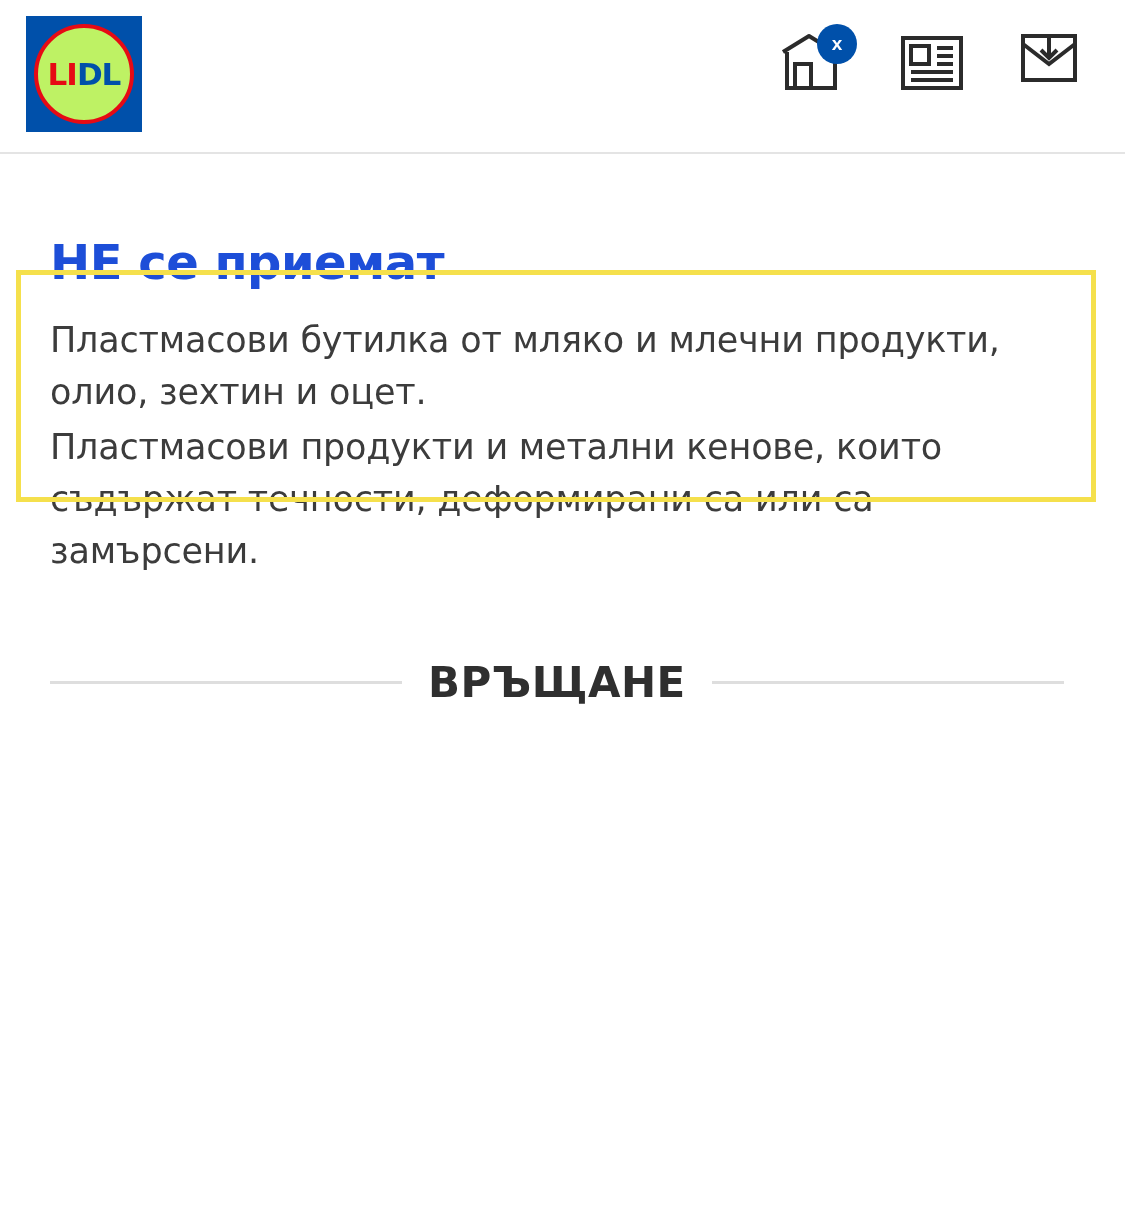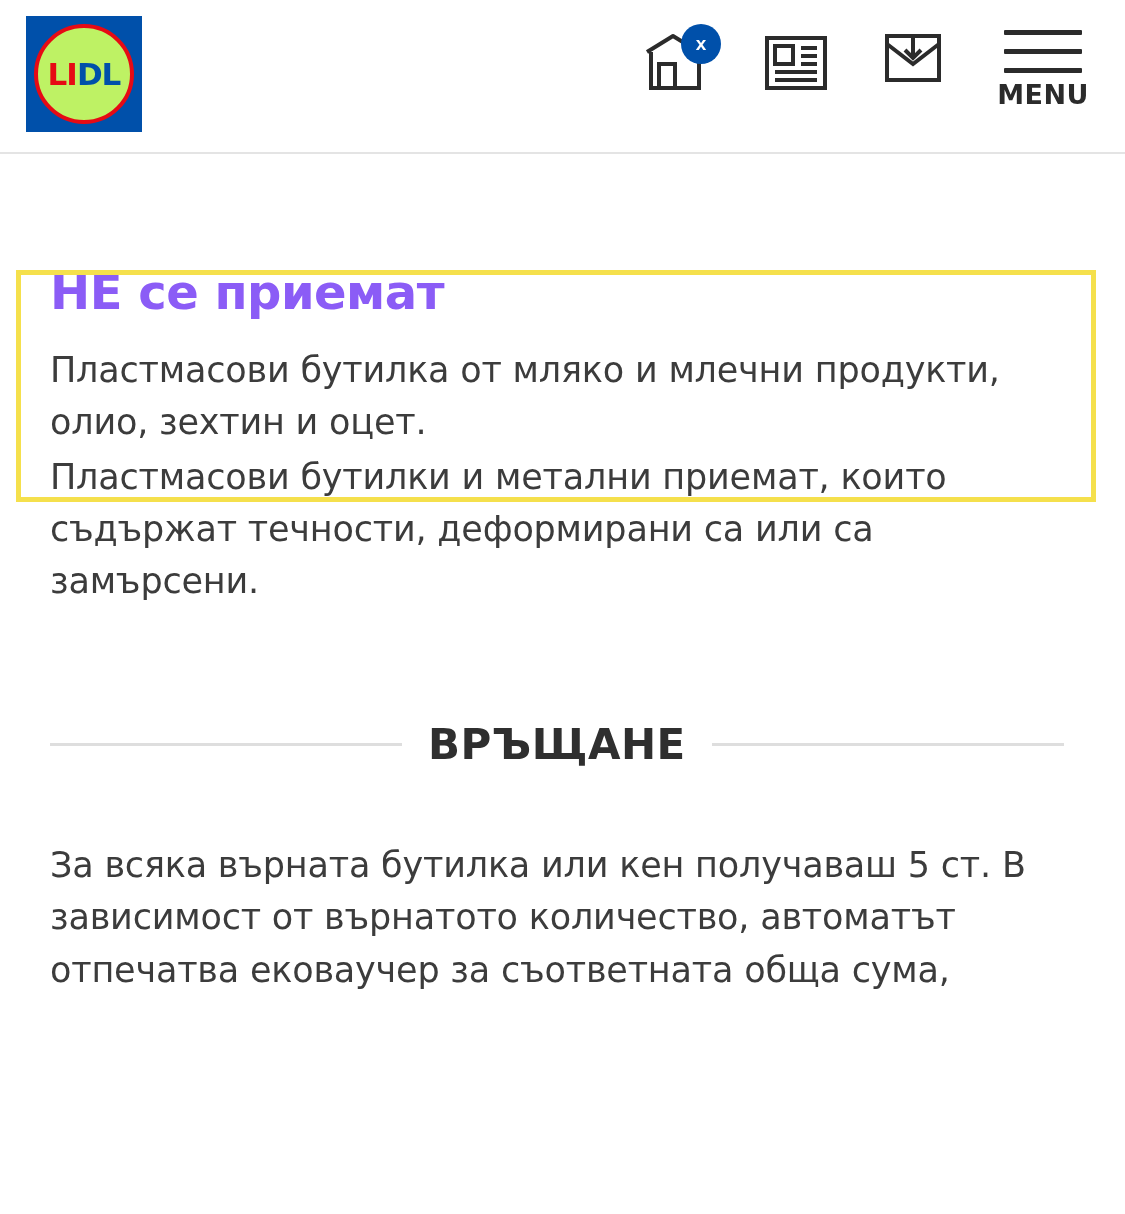--- a/index.html
+++ b/index.html
@@ -138,41 +138,41 @@
     border: 5px solid #f5e04c;
     box-sizing: border-box;
     pointer-events: none;
     z-index: 3;
   }
 
   .section-title {
     font-family: "DejaVu Sans", sans-serif;
     font-weight: 700;
     font-size: 48px;
-    color: #8b5cf6;
+    color: #1d4ed8;
     margin: 0;
-    padding-top: 112px;
+    padding-top: 82px;
     line-height: 1.1;
     letter-spacing: -0.5px;
   }
 
   .body-text {
     font-family: "DejaVu Sans", sans-serif;
     font-size: 35px;
     line-height: 1.48;
     color: #3c3c3c;
     margin: 26px 0 0 0;
     letter-spacing: -0.2px;
   }
 
   .divider-head {
     display: flex;
     align-items: center;
     gap: 26px;
-    margin-top: 112px;
+    margin-top: 80px;
   }
   .divider-head .rule {
     flex: 1;
     height: 3px;
     background: #dedede;
   }
   .divider-head .rule-left { max-width: 352px; }
   .divider-head .rule-right { max-width: 352px; }
   .divider-title {
     font-family: "DejaVu Sans", sans-serif;
@@ -227,42 +227,33 @@
     </div>
 
     <div class="icon-wrap">
       <svg width="74" height="66" viewBox="0 0 74 66" fill="none" aria-hidden="true">
         <rect x="8" y="6" width="52" height="44" stroke="#2b2b2b" stroke-width="4" fill="none"></rect>
         <path d="M8 14 L34 34 L60 14" stroke="#2b2b2b" stroke-width="4" fill="none"></path>
         <path d="M34 6 L34 26 M26 20 L34 28 L42 20" stroke="#2b2b2b" stroke-width="4" fill="none"></path>
       </svg>
     </div>
 
-    <div class="menu-wrap">
-      <div class="burger">
-        <span></span>
-          <span></span>
-          <span></span>
-      </div>
-      <div class="menu-label">MENU</div>
-    </div>
 
   </div>
 </div>
 
 <div class="content">
 
   <div class="highlight-box"></div>
 
   <h2 class="section-title">НЕ се приемат</h2>
 
   <p class="body-text">Пластмасови бутилка от мляко и млечни продукти, олио, зехтин и оцет.</p>
-  <p class="body-text" style="margin-top:4px">Пластмасови бутилки и метални приемат, които съдържат течности, деформирани са или са замърсени.</p>
+  <p class="body-text" style="margin-top:4px">Пластмасови продукти и метални кенове, които съдържат течности, деформирани са или са замърсени.</p>
 
   <div class="divider-head">
     <div class="rule rule-left"></div>
     <div class="divider-title">ВРЪЩАНЕ</div>
     <div class="rule rule-right"></div>
   </div>
 
-  <p class="para-bottom">За всяка върната бутилка или кен получаваш 5 ст. В зависимост от върнатото количество, автоматът отпечатва ековаучер за съответната обща сума,</p>
 
 </div>
 
 </body></html>

